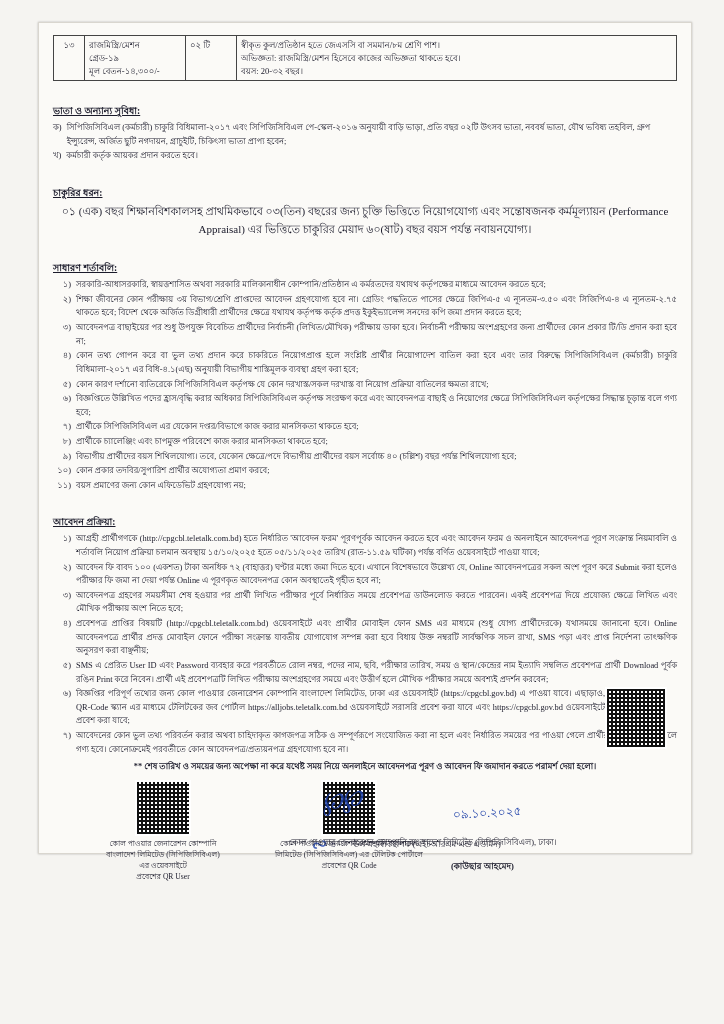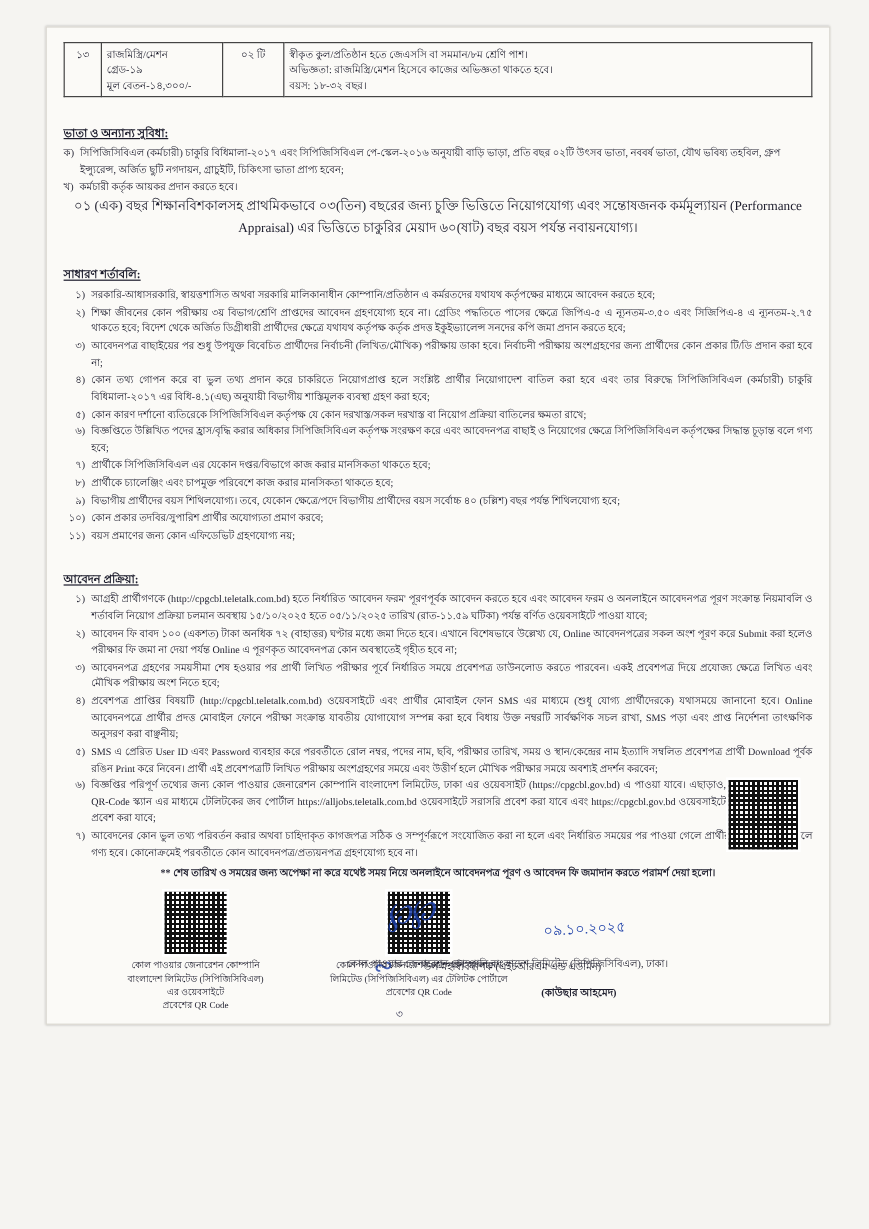--- a/index.html
+++ b/index.html
@@ -27,21 +27,21 @@
   
   table.toprow{
     border-collapse:collapse;width:100%;margin:4px 0 8px 0;
     font-size:8.5px;
   }
   table.toprow td{
     border:1px solid #444;padding:3px 4px;vertical-align:top;line-height:1.5;
   }
   .c-sl{width:22px;text-align:center;}
   .c-post{width:92px;}
-  .c-num{width:42px;text-align:center;}
+  .c-num{width:42px;}
   
   .h{
     font-weight:bold;font-size:9.5px;margin:23px 0 2px 0;
     text-decoration:underline;
   }
   .para{font-size:11px;line-height:1.6;margin:1px 0;text-align:center;}
   
   ol.lst, ul.lst{margin:0;padding:0;list-style:none;}
   ol.lst li, ul.lst li{
     font-size:8.4px;line-height:1.62;
@@ -105,37 +105,38 @@
       <table class="toprow">
         <tbody>
             <tr>
           <td class="c-sl">১৩</td>
           <td class="c-post" style="white-space:pre-line">রাজমিস্ত্রি/মেশন
 গ্রেড-১৯
 মূল বেতন-১৪,৩০০/-</td>
           <td class="c-num">০২ টি</td>
           <td style="white-space:pre-line">স্বীকৃত কুল/প্রতিষ্ঠান হতে জেএসসি বা সমমান/৮ম শ্রেণি পাশ।
 অভিজ্ঞতা: রাজমিস্ত্রি/মেশন হিসেবে কাজের অভিজ্ঞতা থাকতে হবে।
-বয়স: ১৮-৩২ বছর।</td>
+বয়স: 20-৩২ বছর।</td>
         </tr>
       </tbody>
         </table>
 
       <div class="h">ভাতা ও অন্যান্য সুবিধা:</div>
       <ul class="lst">
         <li>
           <span class="mk">ক)</span>
           <span class="tx">সিপিজিসিবিএল (কর্মচারী) চাকুরি বিধিমালা-২০১৭ এবং সিপিজিসিবিএল পে-স্কেল-২০১৬ অনুযায়ী বাড়ি ভাড়া, প্রতি বছর ০২টি উৎসব ভাতা, নববর্ষ ভাতা, যৌথ ভবিষ্য তহবিল, গ্রুপ ইন্স্যুরেন্স, অর্জিত ছুটি নগদায়ন, গ্রাচুইটি, চিকিৎসা ভাতা প্রাপ্য হবেন;</span>
         </li>
         <li>
           <span class="mk">খ)</span>
           <span class="tx">কর্মচারী কর্তৃক আয়কর প্রদান করতে হবে।</span>
         </li>
       </ul>
 
+      <div class="h">চাকুরির ধরন:</div>
       <div class="para">০১ (এক) বছর শিক্ষানবিশকালসহ প্রাথমিকভাবে ০৩(তিন) বছরের জন্য চুক্তি ভিত্তিতে নিয়োগযোগ্য এবং সন্তোষজনক কর্মমূল্যায়ন (Performance Appraisal) এর ভিত্তিতে চাকুরির মেয়াদ ৬০(ষাট) বছর বয়স পর্যন্ত নবায়নযোগ্য।</div>
 
       <div class="h">সাধারণ শর্তাবলি:</div>
       <ol class="lst">
         <li>
             <span class="mk">১)</span>
             <span class="tx">সরকারি-আধাসরকারি, স্বায়ত্তশাসিত অথবা সরকারি মালিকানাধীন কোম্পানি/প্রতিষ্ঠান এ কর্মরতদের যথাযথ কর্তৃপক্ষের মাধ্যমে আবেদন করতে হবে;</span>
           </li>
         <li>
             <span class="mk">২)</span>
@@ -213,21 +214,21 @@
       </ol>
 
       <div class="note">** শেষ তারিখ ও সময়ের জন্য অপেক্ষা না করে যথেষ্ট সময় নিয়ে অনলাইনে আবেদনপত্র পূরণ ও আবেদন ফি জমাদান করতে পরামর্শ দেয়া হলো।</div>
 
       <div class="qrblock">
         <div class="qr-item" style="left:30px;top:0;width:160px;">
           <div class="qr"></div>
           <div style="white-space:pre-line">কোল পাওয়ার জেনারেশন কোম্পানি
 বাংলাদেশ লিমিটেড (সিপিজিসিবিএল)
 এর ওয়েবসাইটে
-প্রবেশের QR Code</div>
+প্রবেশের QR User</div>
         </div>
         <div class="qr-item" style="left:196px;top:0;width:200px;">
           <div class="qr"></div>
           <div style="white-space:pre-line">কোল পাওয়ার জেনারেশন কোম্পানি বাংলাদেশ
 লিমিটেড (সিপিজিসিবিএল) এর টেলিটক পোর্টালে
 প্রবেশের QR Code</div>
         </div>
 
         <div class="sig-scribble" style="font-size:26px;">℘℘</div>
         <div class="sig-date">০৯.১০.২০২৫</div>

